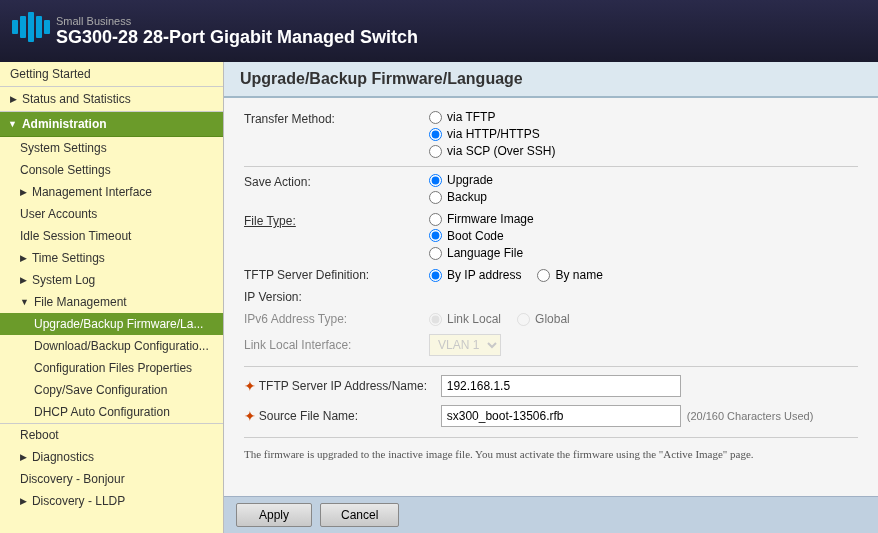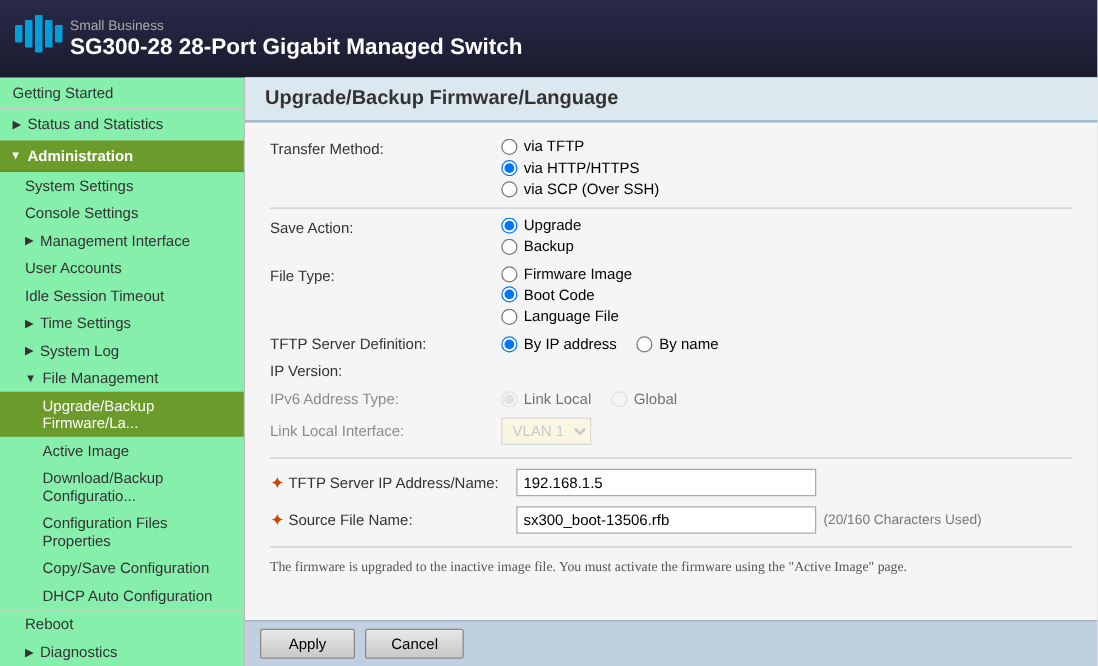--- a/index.html
+++ b/index.html
@@ -27,21 +27,21 @@
       <div>
         <div style="color: #aaa; font-size: 11px;">Small Business</div>
         <div style="color: white; font-size: 18px; font-weight: bold;">SG300-28 28-Port Gigabit Managed Switch</div>
       </div>
     </div>
   </div>
 </div>
 
 <div class="layout">
 
-  <div style="width: 196px; background: #86efac; border-right: 1px solid #bbb; overflow-y: auto; flex-shrink: 0; height: 471px;">
+  <div style="width: 224px; background: #fef9c3; border-right: 1px solid #bbb; overflow-y: auto; flex-shrink: 0; height: 471px;">
 
     <div style="padding: 5px 10px; cursor: pointer; color: #333; font-size: 12px; border-bottom: 1px solid #ccc;">
       <span>Getting Started</span>
     </div>
 
     <div style="padding: 5px 10px; cursor: pointer; color: #333; font-size: 12px; border-bottom: 1px solid #ccc; display: flex; align-items: center;">
       <span style="margin-right: 5px; font-size: 9px;">▶</span>
       <span>Status and Statistics</span>
     </div>
 
@@ -76,23 +76,20 @@
     </div>
     <div style="padding: 4px 10px 4px 20px; cursor: pointer; color: #333; font-size: 12px; display: flex; align-items: center;">
       <span style="margin-right: 5px; font-size: 9px;">▼</span>
       <span>File Management</span>
     </div>
 
     <div style="padding: 4px 10px 4px 34px; cursor: pointer; color: white; background: #6b9b2a; font-size: 12px;">
       <span>Upgrade/Backup Firmware/La...</span>
     </div>
     <div style="padding: 4px 10px 4px 34px; cursor: pointer; color: #333; font-size: 12px;">
-      <span>Active Image</span>
-    </div>
-    <div style="padding: 4px 10px 4px 34px; cursor: pointer; color: #333; font-size: 12px;">
       <span>Download/Backup Configuratio...</span>
     </div>
     <div style="padding: 4px 10px 4px 34px; cursor: pointer; color: #333; font-size: 12px;">
       <span>Configuration Files Properties</span>
     </div>
     <div style="padding: 4px 10px 4px 34px; cursor: pointer; color: #333; font-size: 12px;">
       <span>Copy/Save Configuration</span>
     </div>
     <div style="padding: 4px 10px 4px 34px; cursor: pointer; color: #333; font-size: 12px;">
       <span>DHCP Auto Configuration</span>
@@ -151,21 +148,21 @@
             <span>Upgrade</span>
           </label>
           <label style="display: flex; align-items: center; gap: 5px; font-size: 12px; cursor: pointer;">
             <input type="radio" name="saveaction" style="margin: 0px;">
             <span>Backup</span>
           </label>
         </div>
       </div>
 
       <div style="display: flex; align-items: flex-start; margin-bottom: 8px;">
-        <div style="width: 185px; color: #333; font-size: 12px; padding-top: 2px; flex-shrink: 0;">File Type:</div>
+        <div style="width: 185px; color: #333; font-size: 12px; padding-top: 2px; flex-shrink: 0; text-decoration: underline;">File Type:</div>
         <div style="display: flex; flex-direction: column; gap: 3px;">
           <label style="display: flex; align-items: center; gap: 5px; font-size: 12px; cursor: pointer;">
             <input type="radio" name="filetype" style="margin: 0px;">
             <span>Firmware Image</span>
           </label>
           <label style="display: flex; align-items: flex-start; gap: 5px; font-size: 12px; cursor: pointer;">
             <input type="radio" name="filetype" checked="" style="margin: 0px;">
             <span>Boot Code</span>
           </label>
           <label style="display: flex; align-items: center; gap: 5px; font-size: 12px; cursor: pointer;">

